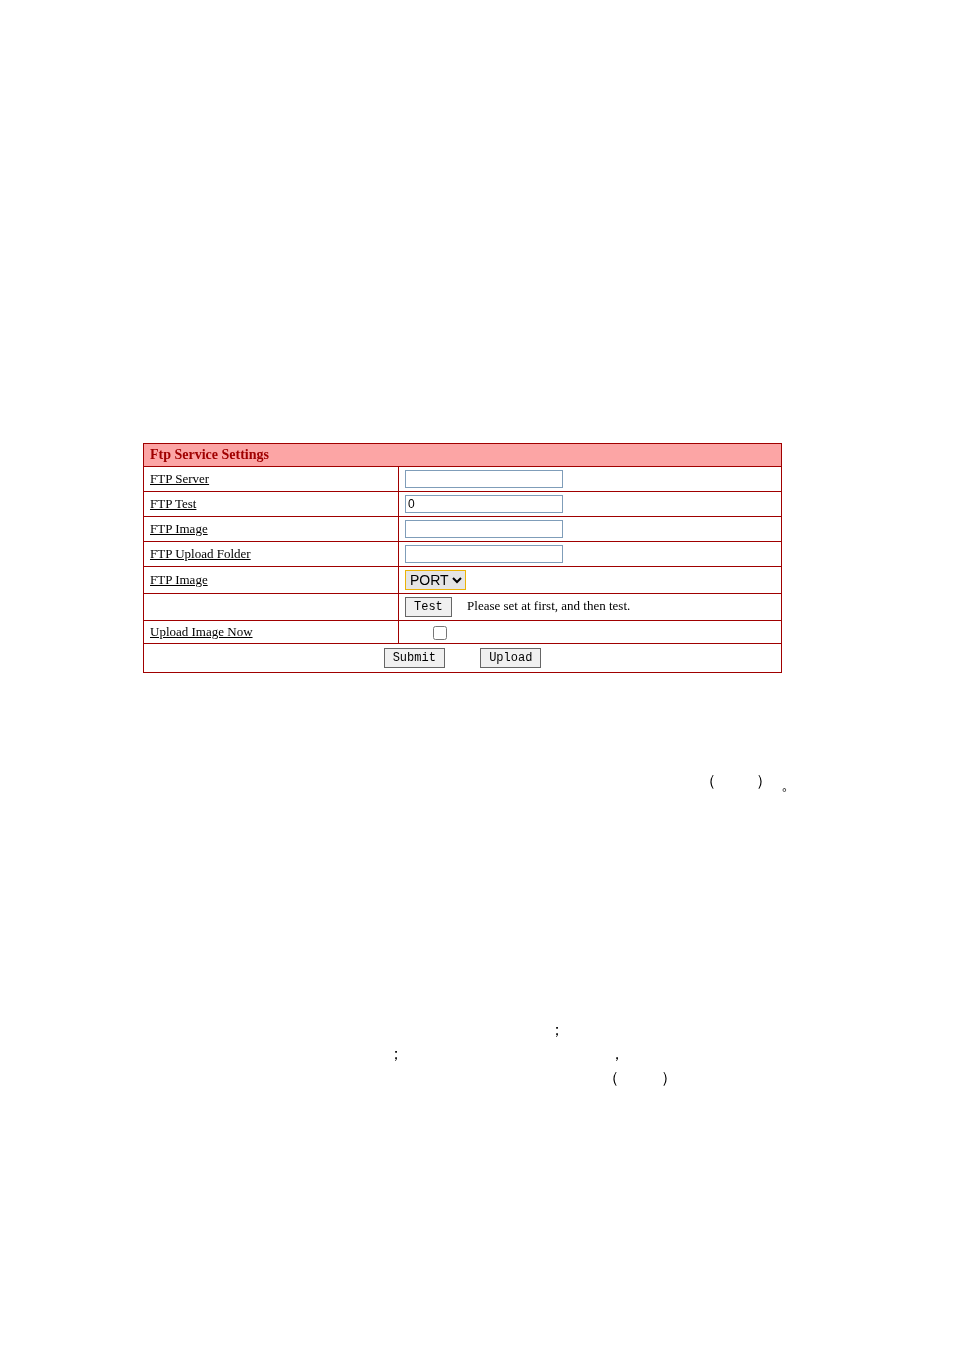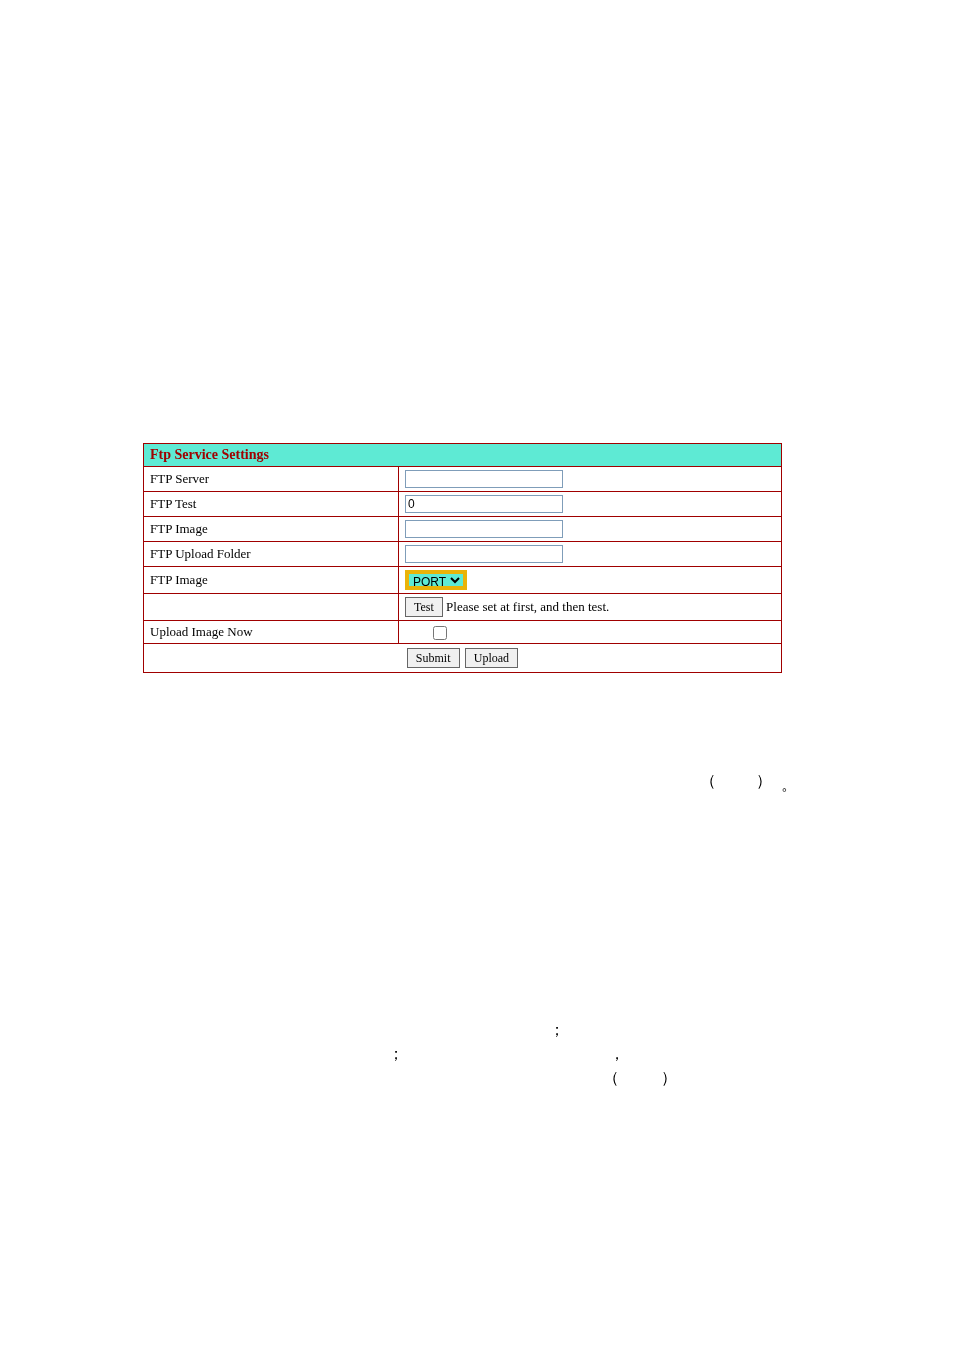--- a/index.html
+++ b/index.html
@@ -24,75 +24,77 @@
       border-collapse: collapse;
       border: 1.5px solid #a00000;
     }
     .form-table td {
       border: 1px solid #a00000;
       padding: 3px 6px;
       height: 22px;
       vertical-align: middle;
     }
     .header-row td {
-      background: #5eead4;
+      background: #fca5a5;
     }
     .header-title {
       color: #a00000;
       font-weight: bold;
       font-size: 14px;
     }
     .label-cell {
       width: 255px;
       padding-left: 8px;
+      text-decoration: underline;
     }
     .value-cell {
       padding-left: 6px;
     }
     .text-input {
       font-family: Arial, sans-serif;
       font-size: 12px;
       width: 158px;
       height: 18px;
       border: 1px solid #7f9db9;
       background: #fff;
       padding: 0 2px;
     }
     .select-input {
       font-family: Arial, sans-serif;
-      font-size: 12px;
+      font-size: 14px;
       height: 20px;
-      border: 4px solid #eab308;
-      background: #5eead4;
+      border: 1px solid #eab308;
+      background: #e5e5e5;
     }
     .button {
-      font-family: Liberation Serif, serif;
+      font-family: Liberation Mono, monospace;
       font-size: 12px;
       padding: 0 8px;
       height: 20px;
       border: 1px solid #666;
       background: #f0f0f0;
       cursor: pointer;
     }
     .test-row-text {
+      margin-left: 12px;
       font-family: "Times New Roman", Times, serif;
       font-size: 13px;
     }
     .checkbox {
       width: 14px;
       height: 14px;
       vertical-align: middle;
       margin-left: 28px;
     }
     .footer-row td {
       text-align: center;
       padding: 4px 0;
     }
     .footer-row button {
-      margin: 0 1px;
+      margin: 0 16px;
     }
     .extra-text {
       position: absolute;
       font-family: "Times New Roman", Times, serif;
       font-size: 16px;
       color: #000;
     }
     .paren1 {
       top: 771px;
       left: 700px;

